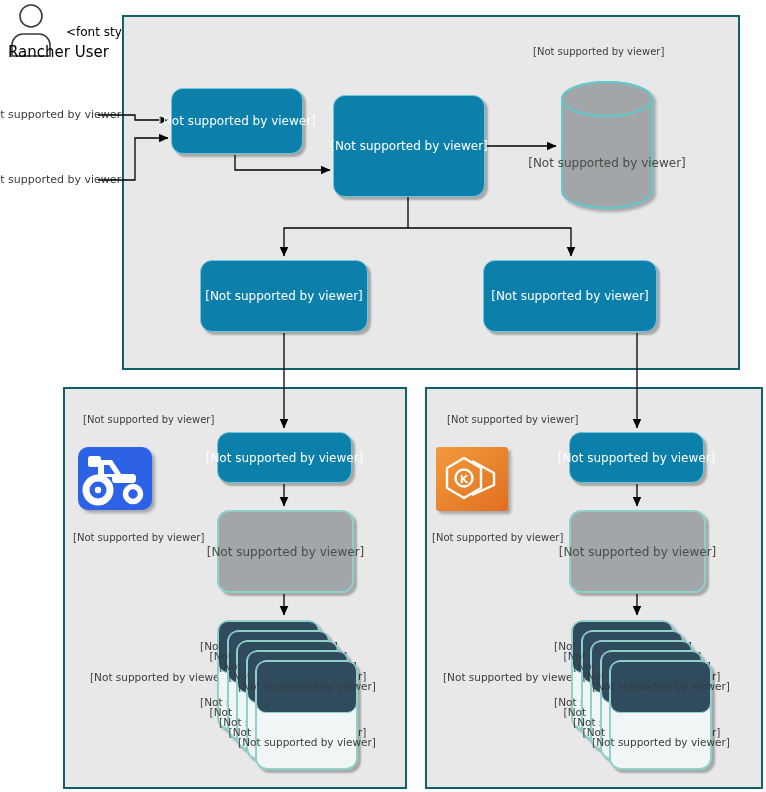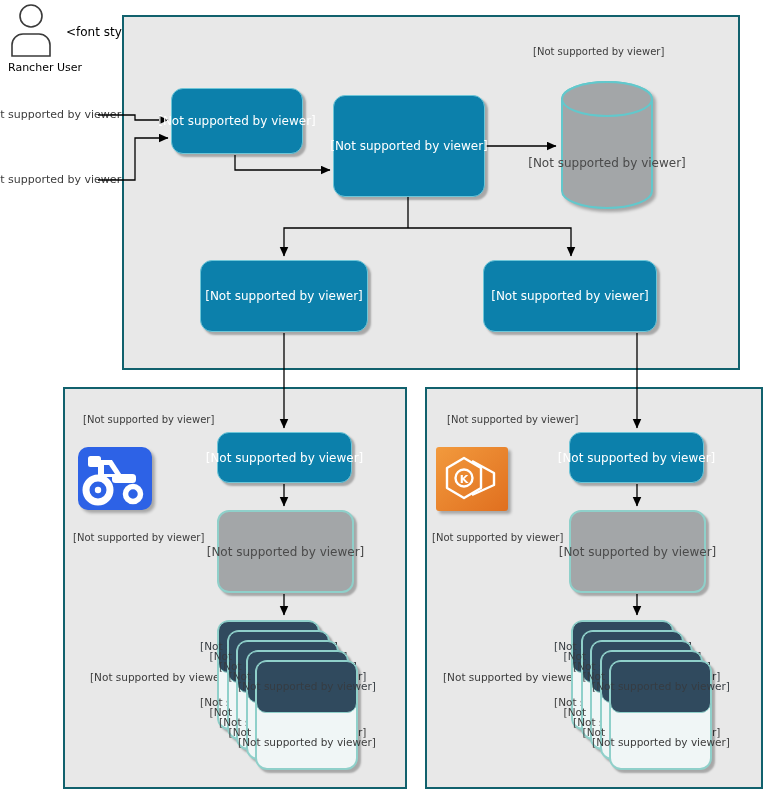--- a/index.html
+++ b/index.html
@@ -64,21 +64,21 @@
 </style>
 </head>
 <body>
 
 <div id="canvas">
 
   <svg class="abs" style="left:8px;top:2px;" width="52" height="56" viewBox="0 0 52 56">
     <circle cx="23" cy="14" r="11" fill="#fff" stroke="#3a3a3a" stroke-width="1.6"></circle>
     <path d="M4 54 v-11 a11 11 0 0 1 11 -11 h16 a11 11 0 0 1 11 11 v11 z" fill="#fff" stroke="#3a3a3a" stroke-width="1.6"></path>
   </svg>
-  <div class="txt" style="left:8px;top:61px;font-size:11px;color:#000;">Rancher User</div>
+  <div class="txt" style="left:8px;top:43px;font-size:15px;color:#000;">Rancher User</div>
 
   <div class="txt" style="left:66px;top:25px;font-size:12px;color:#000;">&lt;font style="font-size: 20px"&gt;Rancher Server&lt;br&gt;&lt;/font&gt;</div>
 
   <div class="txt" style="left:-19px;top:108px;font-size:11px;">[Not supported by viewer]</div>
   <div class="txt" style="left:-19px;top:173px;font-size:11px;">[Not supported by viewer]</div>
 
   <div class="container-box" style="left:122px;top:15px;width:618px;height:355px;"></div>
   <div class="container-box" style="left:63px;top:387px;width:344px;height:402px;"></div>
   <div class="container-box" style="left:425px;top:387px;width:338px;height:402px;"></div>
 

